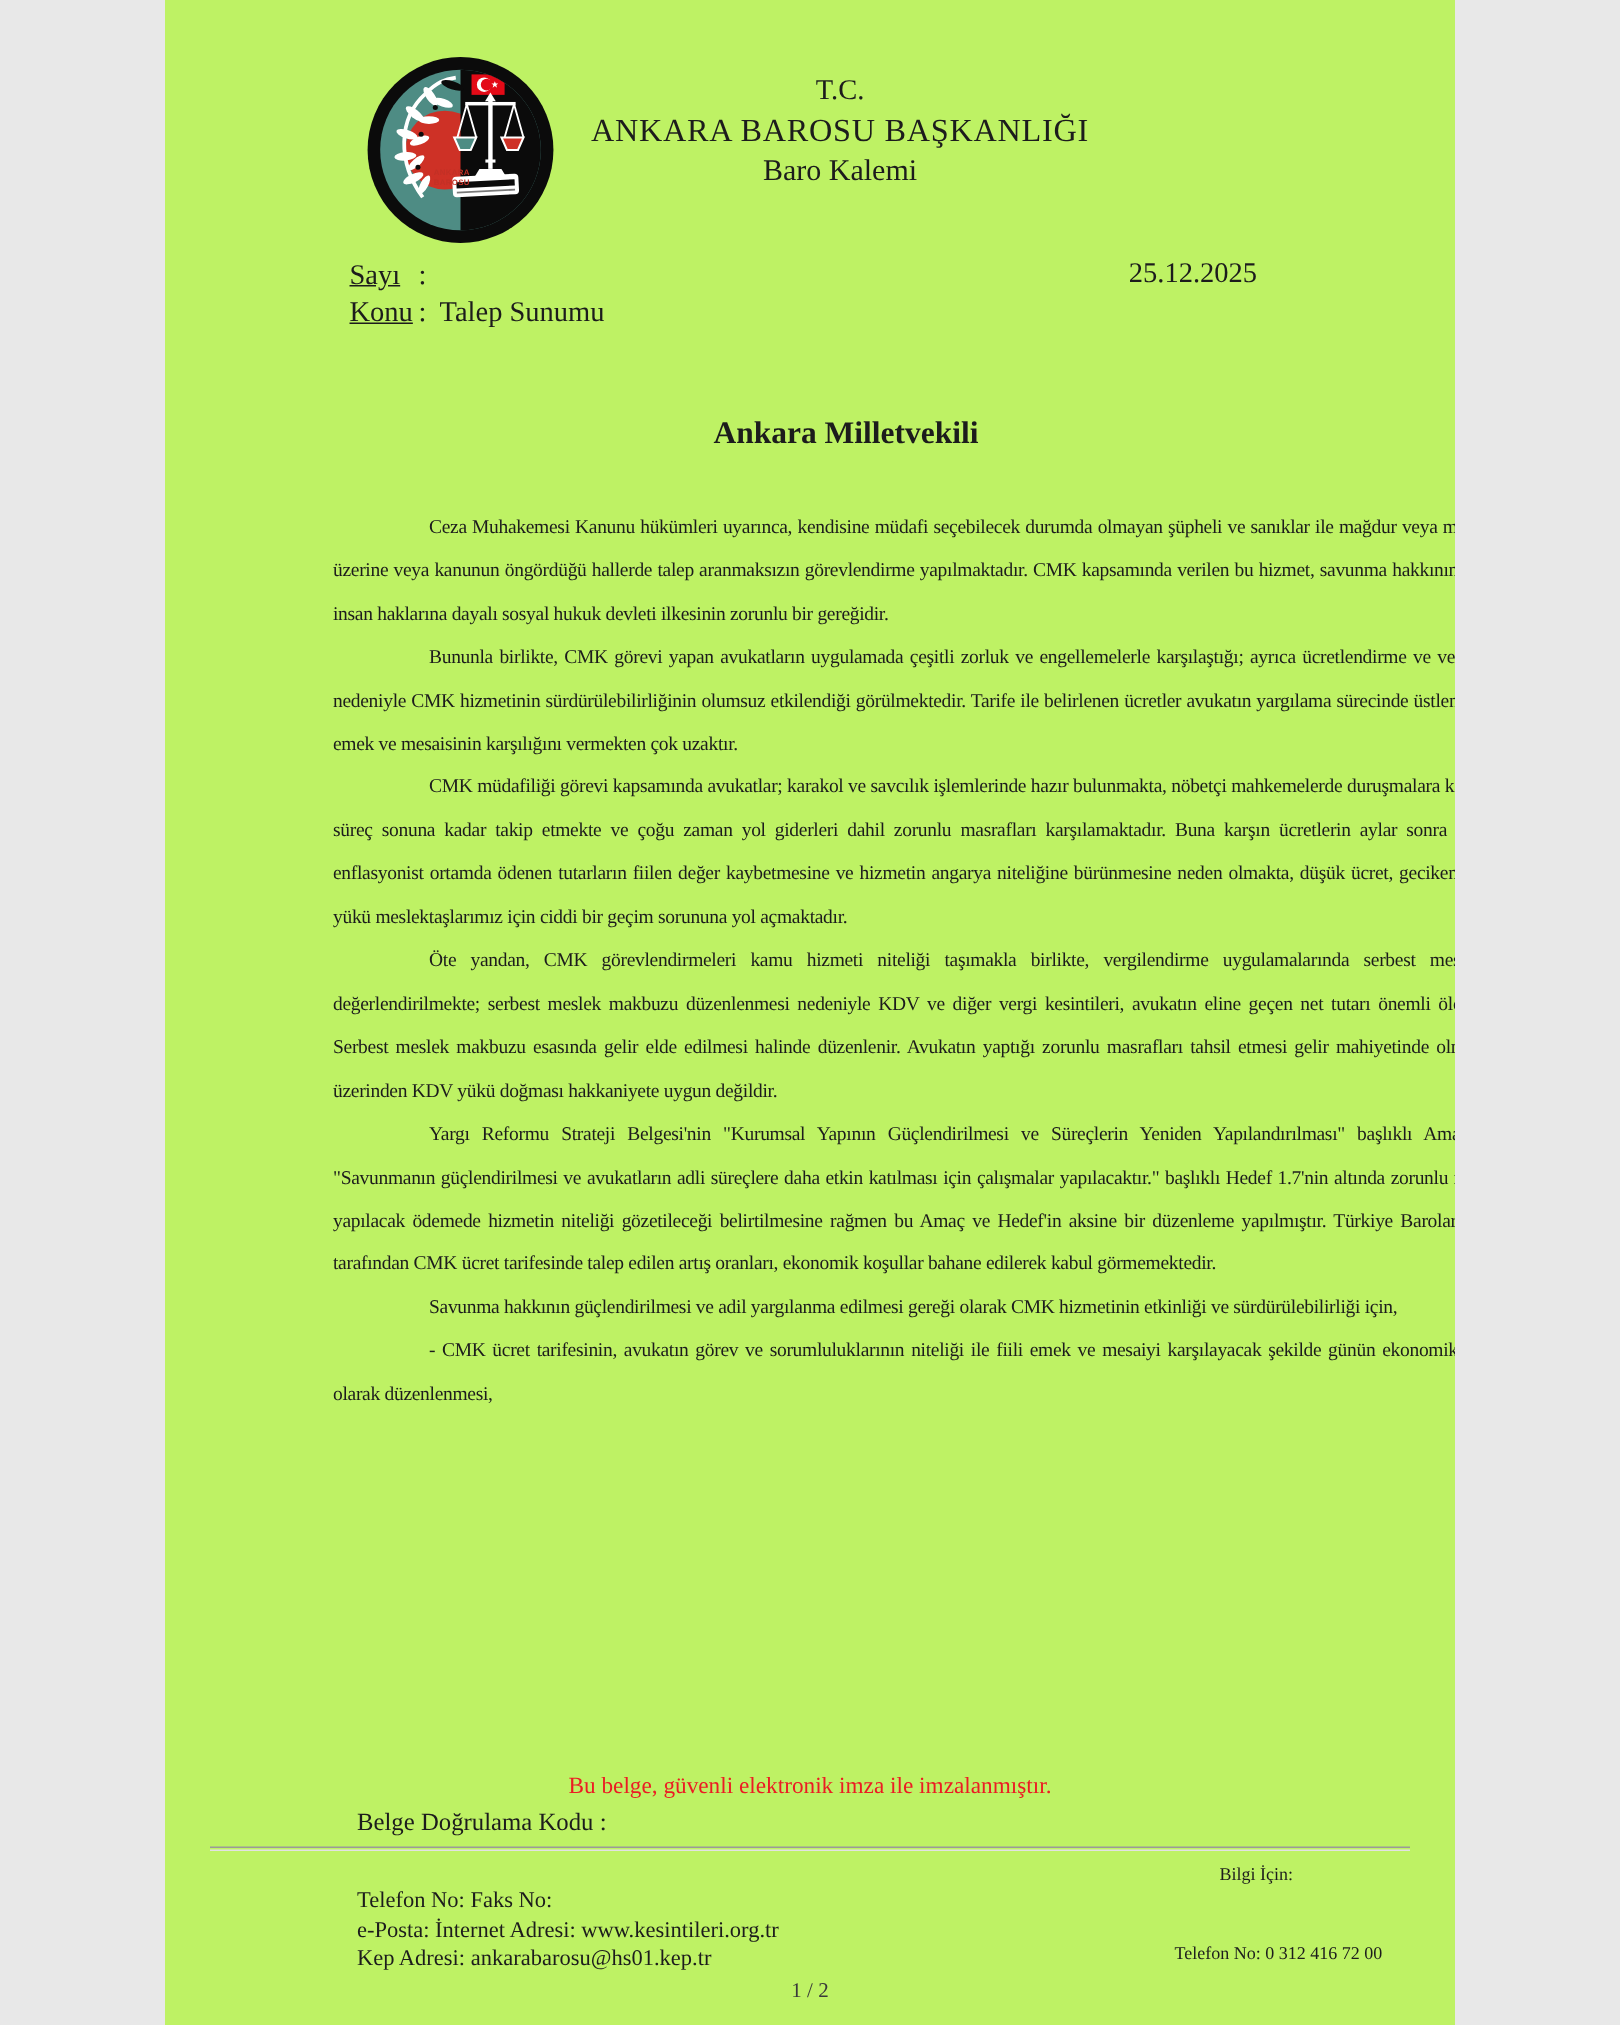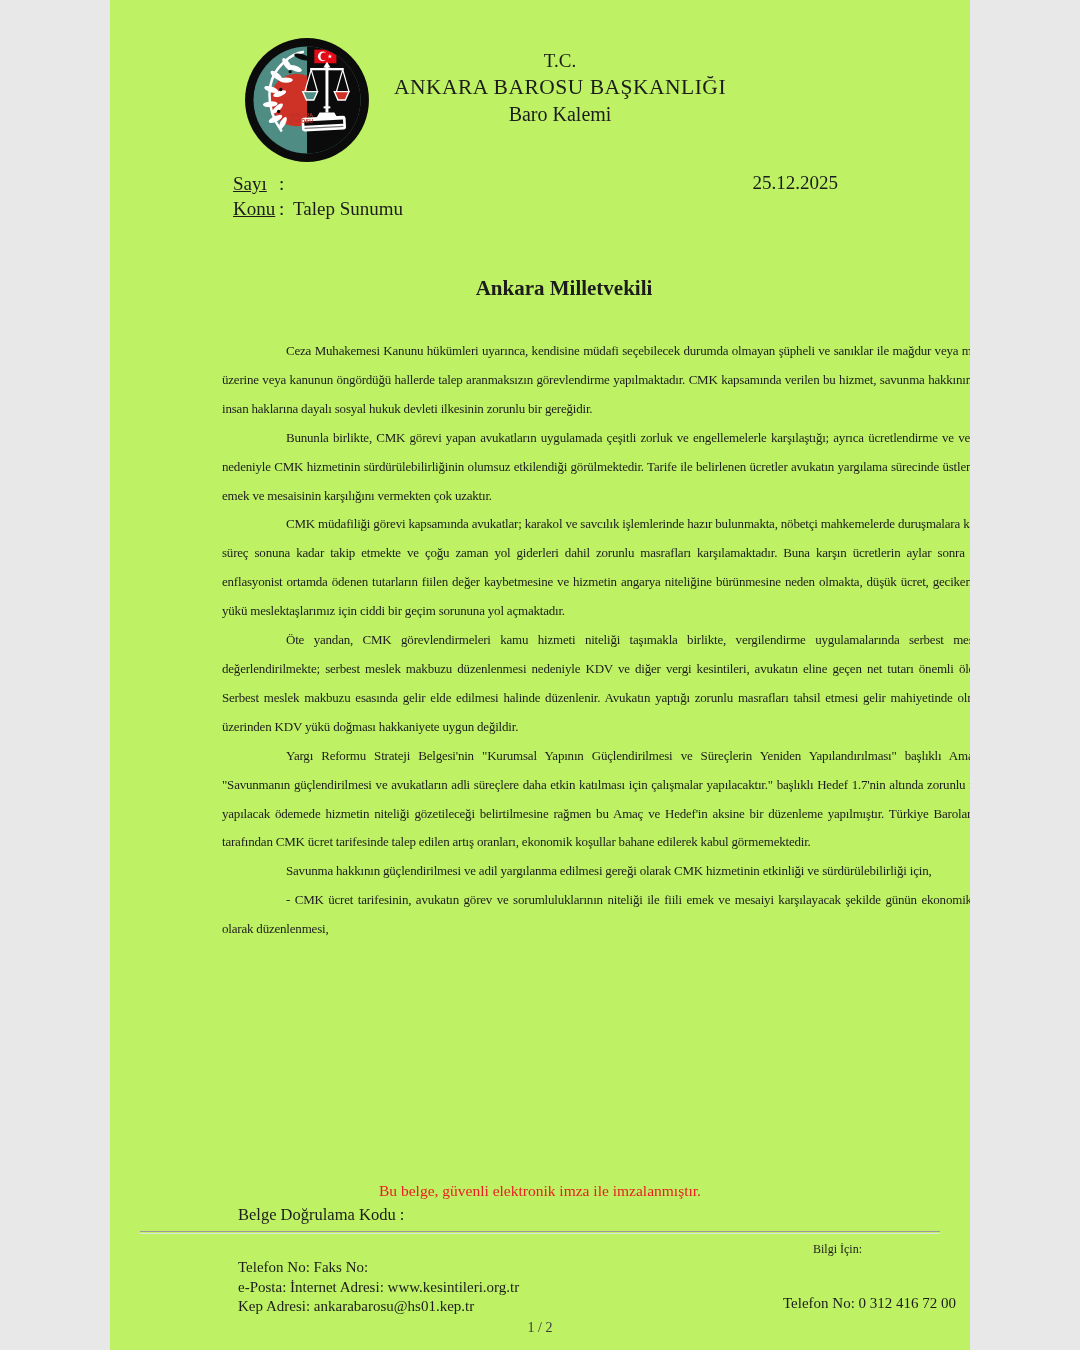--- a/index.html
+++ b/index.html
@@ -43,21 +43,21 @@
     position:absolute; top:1205px; left:128px; right:130px;
     display:flex; justify-content:space-between; font-size:16.5px;
   }
   .footer-rule {
     position:absolute; top:1231px; left:30px; right:30px; height:1px;
     border-top:1px solid #9a9a9a; border-bottom:1px solid #e2e2e2;
   }
   .info-label { position:absolute; top:1242px; left:681px; font-size:12px;margin-left:22px; }
   .contact { position:absolute; top:1258px; left:128px; font-size:15px; }
   .contact div { line-height:19.5px; }
-  .info-phone { position:absolute; top:1295px; left:673px; font-size:15px; }
+  .info-phone { position:absolute; top:1295px; left:673px; font-size:12px; }
   .page-number {
     position:absolute; top:1320px; left:0; width:100%;
     text-align:center; font-size:14px; color:#3a3a3a;
   }
   .logo-banner-text { font-family:"Liberation Sans","DejaVu Sans",sans-serif; font-weight:bold; }
 </style>
 </head>
 <body>
 
 <div class="page">

